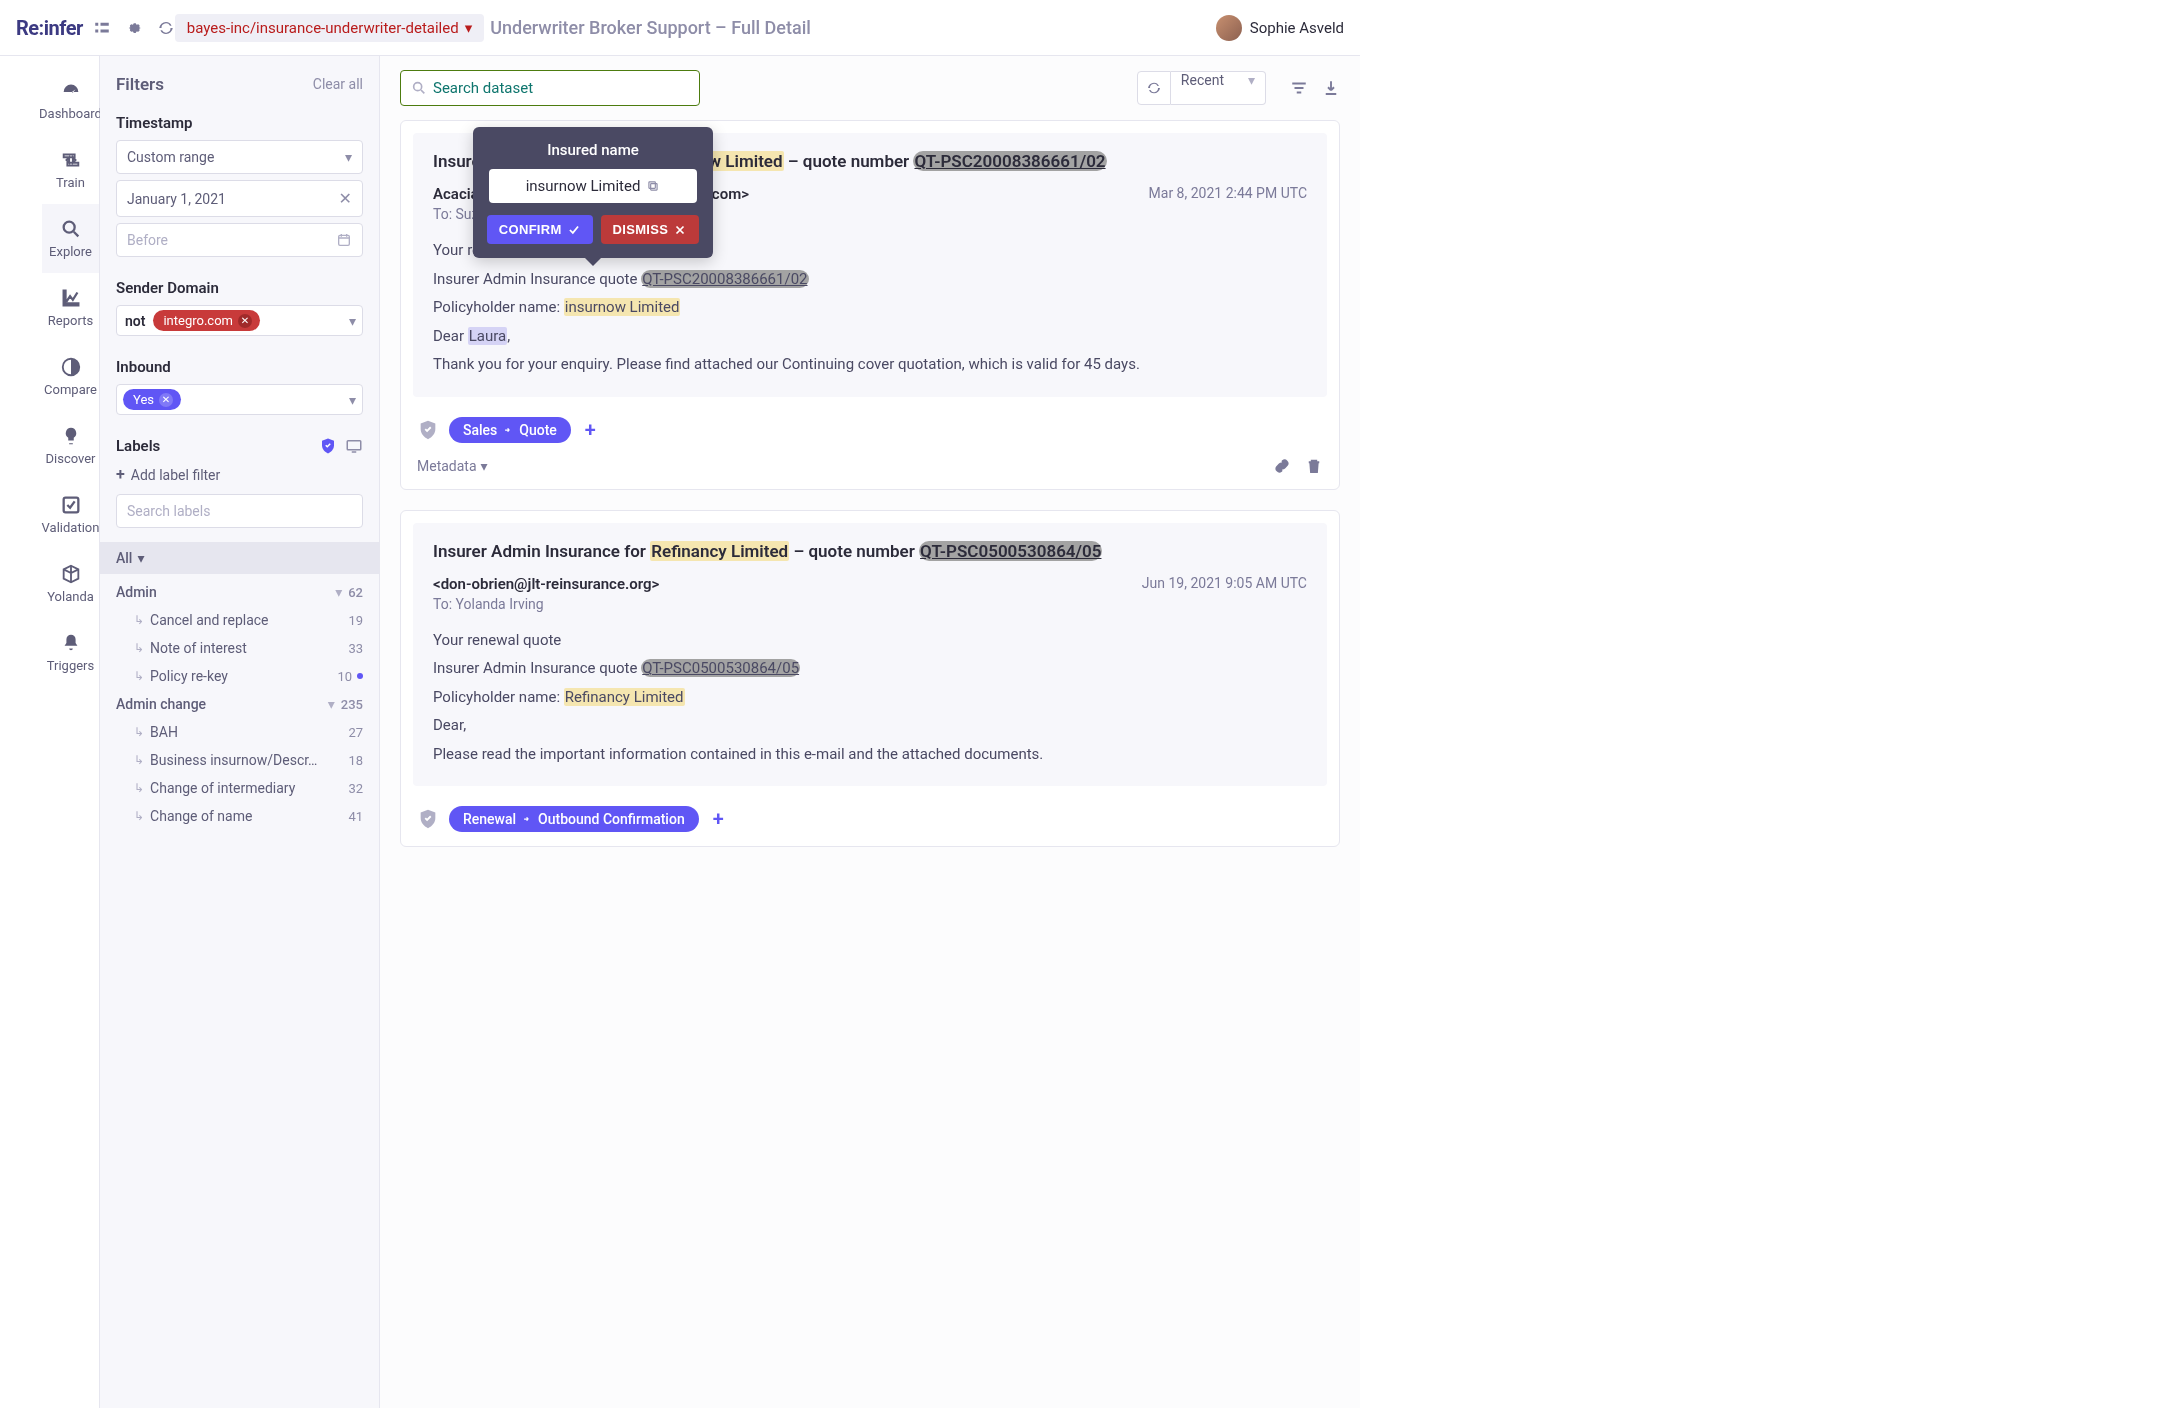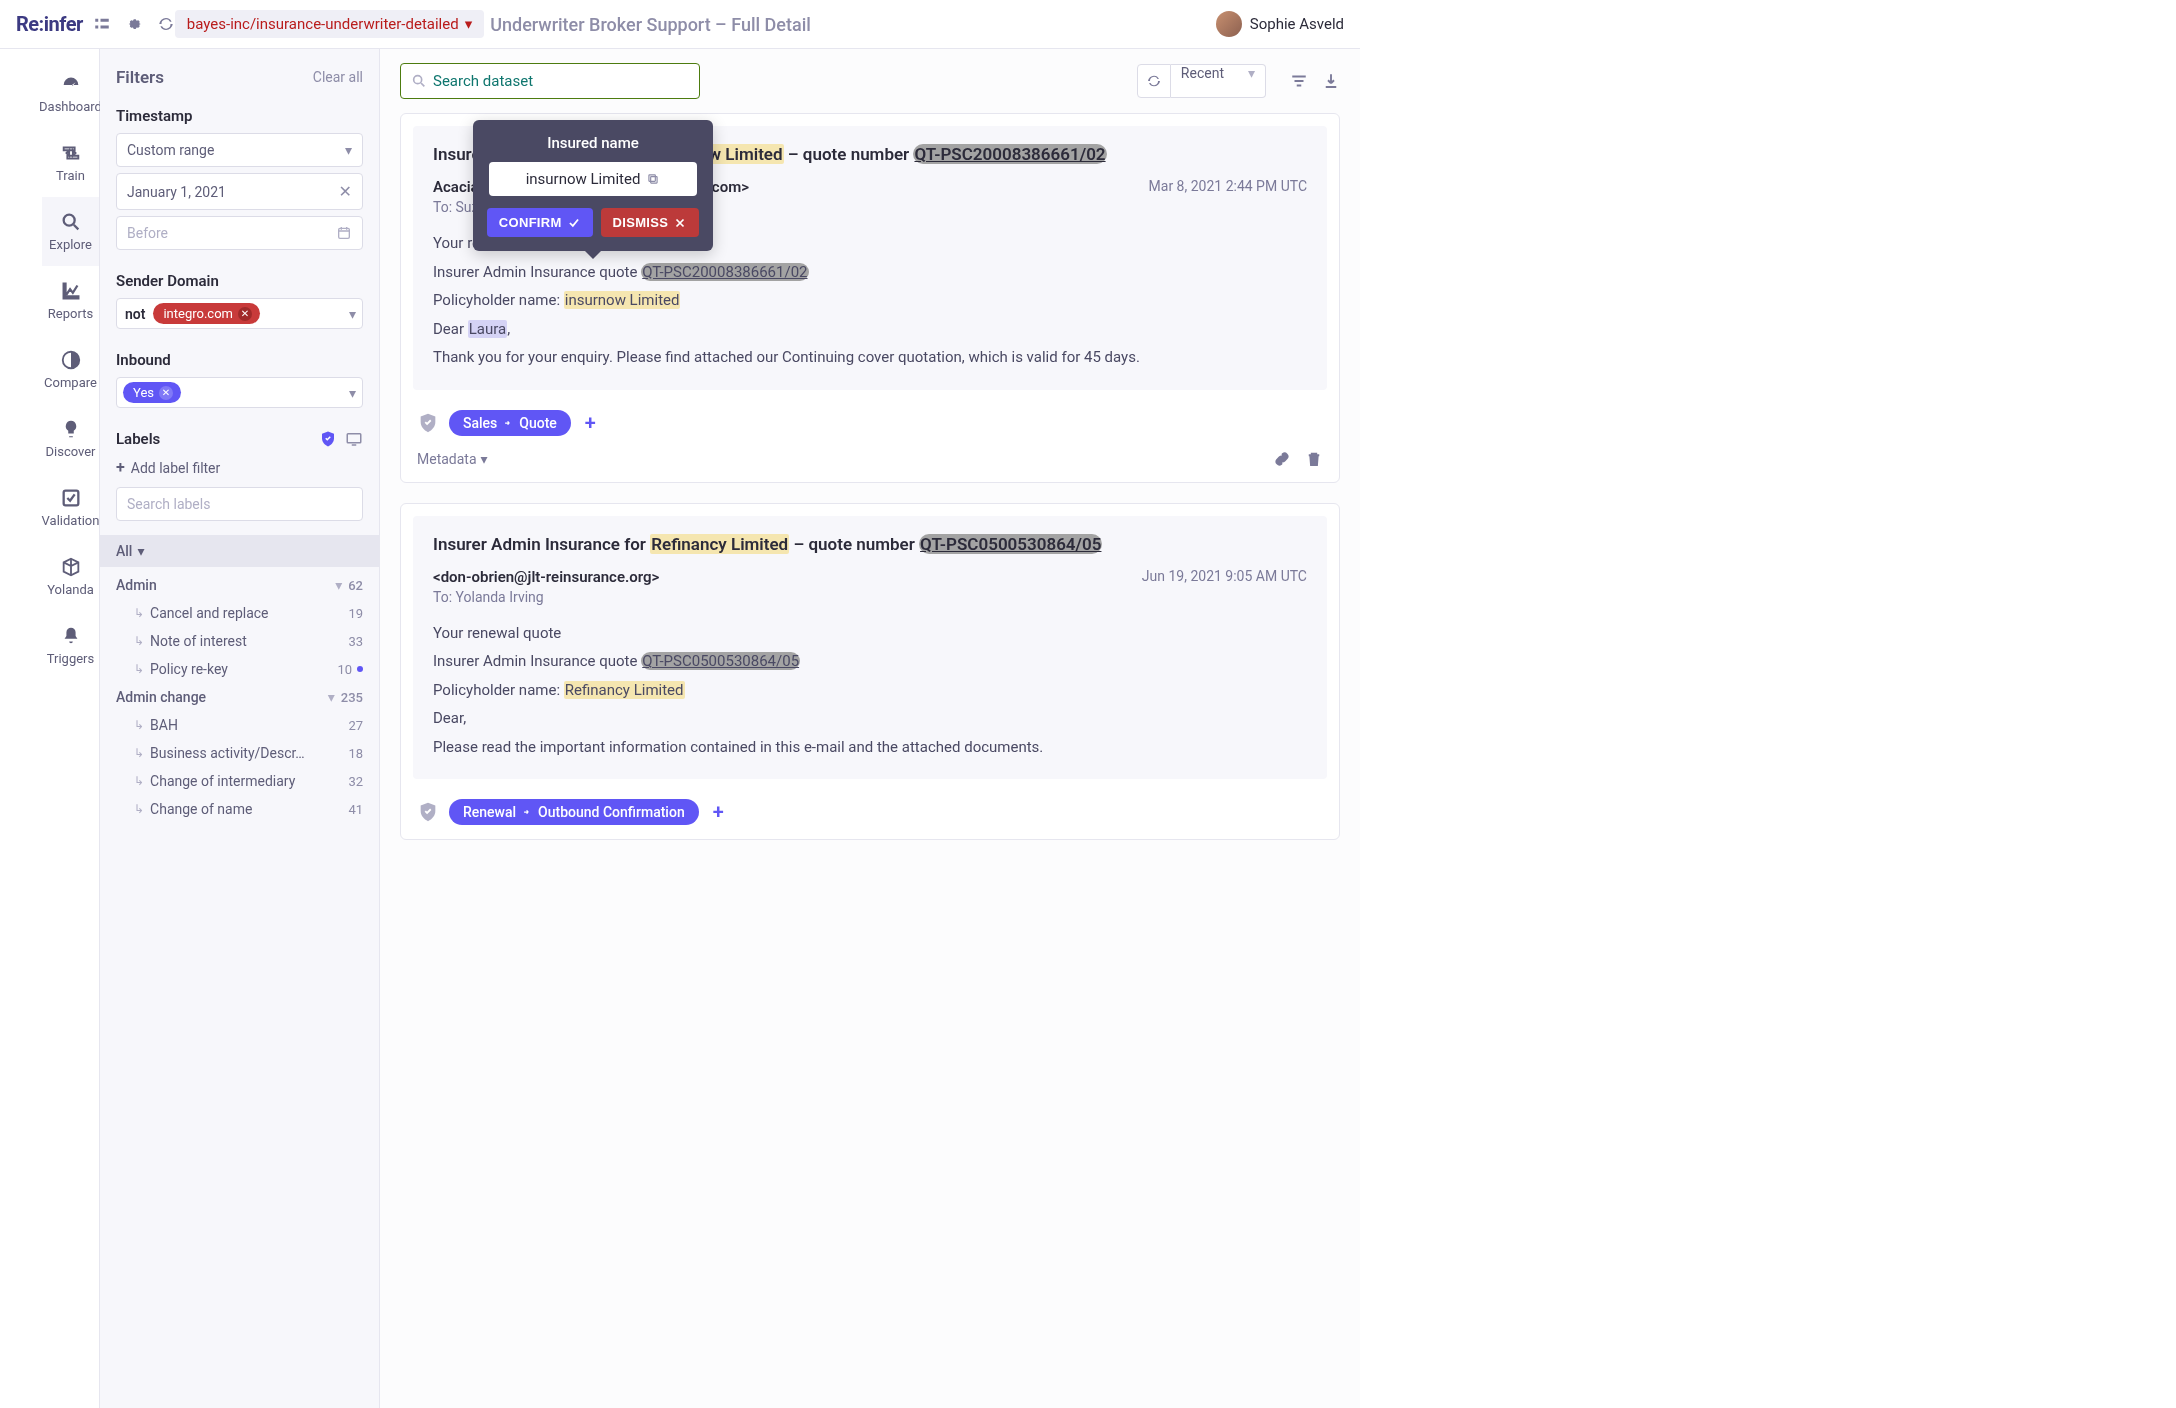--- a/index.html
+++ b/index.html
@@ -1,20 +1,20 @@
 <!DOCTYPE html>
 <html><head>
 <meta charset="utf-8">
 <style>
 * { box-sizing: border-box; margin: 0; padding: 0; }
 body { font-family: -apple-system, BlinkMacSystemFont, "Segoe UI", Roboto, sans-serif; color: #2c2b3a; background: #fff; font-size: 14px; }
 .app { display: flex; flex-direction: column; height: 100vh; width: 1360px; }
 
 
-.topbar { display: flex; align-items: center; height: 49px; padding: 0 16px; border-bottom: 1px solid #e6e6ef; }
+.topbar { display: flex; align-items: center; height: 56px; padding: 0 16px; border-bottom: 1px solid #e6e6ef; }
 .logo { font-size: 20px; font-weight: 700; color: #3c3a82; letter-spacing: -0.5px; }
 .topbar-icons { display: flex; gap: 14px; color: #7b7a99; margin-left: 10px; }
 .topbar-icons svg { width: 18px; height: 18px; fill: currentColor; }
 .dataset-pill { background: #efeff6; color: #b91c1c; padding: 5px 12px; border-radius: 4px; display: flex; align-items: center; gap: 6px; font-size: 15px; }
 .breadcrumb-title { color: #8e8da8; font-size: 18px; font-weight: 500; margin-left: 6px; }
 .topbar-spacer { flex: 1; }
 .user { display: flex; align-items: center; gap: 8px; }
 .avatar { width: 26px; height: 26px; border-radius: 50%; background: linear-gradient(135deg,#c89070,#8c6050); }
 .user-name { font-size: 15px; color: #2c2b3a; }
 
@@ -302,21 +302,21 @@
             <span style="color:#b0afc5;margin:0 6px;">▾</span>
             <span class="count">235</span>
           </div>
         <div class="lbl-row child">
             <span class="child-arrow">↳</span>
             <span class="name">BAH</span>
             <span class="count">27</span>
           </div>
         <div class="lbl-row child">
             <span class="child-arrow">↳</span>
-            <span class="name">Business activity/Descr…</span>
+            <span class="name">Business insurnow/Descr…</span>
             <span class="count">18</span>
           </div>
         <div class="lbl-row child">
             <span class="child-arrow">↳</span>
             <span class="name">Change of intermediary</span>
             <span class="count">32</span>
           </div>
         <div class="lbl-row child">
             <span class="child-arrow">↳</span>
             <span class="name">Change of name</span>

